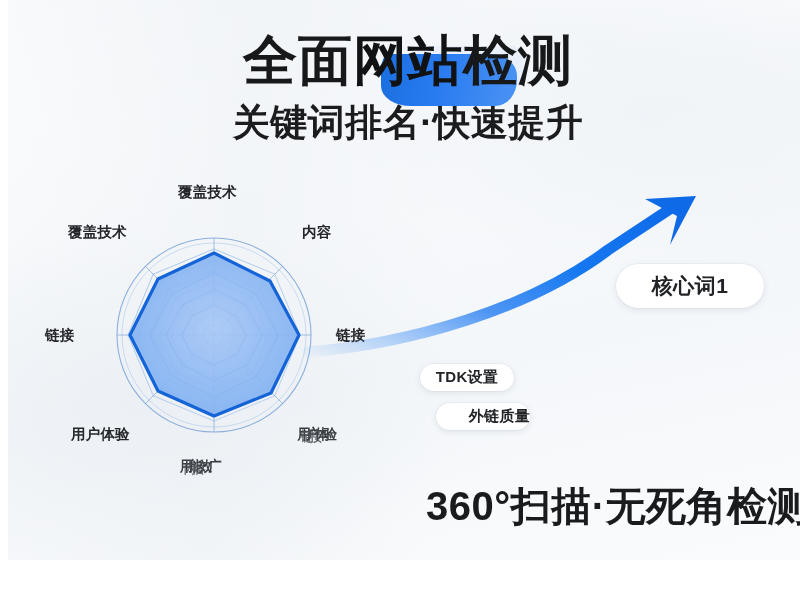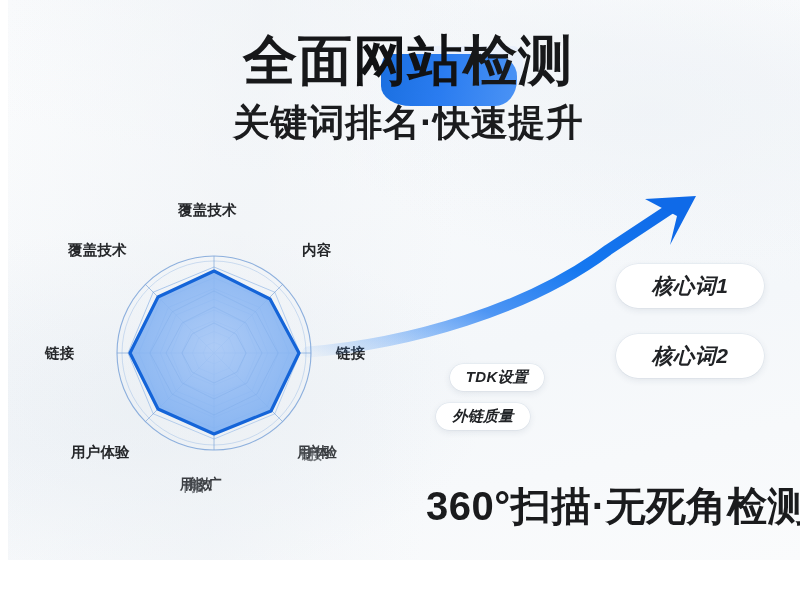--- a/index.html
+++ b/index.html
@@ -108,21 +108,21 @@
     color: #1a1b1d;
     letter-spacing: 0.5px;
     white-space: nowrap;
     z-index: 6;
   }
 
   
   .radar-stage {
     position: absolute;
     left: 40px;
-    top: 195px;
+    top: 177px;
     width: 340px;
     height: 330px;
     z-index: 3;
   }
   .radar-svg {
     position: absolute;
     left: 0;
     top: 0;
   }
   .radar-label {
@@ -157,21 +157,20 @@
   .pill {
     position: absolute;
     display: flex;
     align-items: center;
     justify-content: center;
     background: #ffffff;
     border-radius: 999px;
     box-shadow: 0 2px 7px rgba(40,60,90,0.10), 0 0 0 0.5px rgba(225,232,240,0.9);
     color: #212326;
     z-index: 5;
-    font-style: italic;
   }
   .pill-small {
     width: 94px;
     height: 27px;
     font-size: 15px;
     font-weight: 700;
     letter-spacing: 0.3px;
   }
   .pill-large {
     width: 148px;
@@ -262,29 +261,26 @@
         <stop offset="14%" stop-color="#2f86f5" stop-opacity="0.30"></stop>
         <stop offset="38%" stop-color="#1f7af2" stop-opacity="0.78"></stop>
         <stop offset="65%" stop-color="#1578f0" stop-opacity="1"></stop>
         <stop offset="100%" stop-color="#0f6ae8" stop-opacity="1"></stop>
       </linearGradient>
     </defs>
     <path d="M 300 352 C 400 344, 520 310, 600 250 L 668 205" fill="none" stroke="url(#arrowGrad)" stroke-width="11" stroke-linecap="round"></path>
     <path d="M 688 196 L 637 199 L 669 216 L 662 245 Z" fill="#0f6ae8"></path>
   </svg>
 
-  <div class="pill pill-small" style="left:442px; top:364px;">
+  <div class="pill pill-small" style="left:412px; top:364px;">
     <span>TDK设置</span>
   </div>
-  <div class="pill pill-small" style="left:428px; top:403px;">
+  <div class="pill pill-small" style="left:428px; top:403px;justify-content:flex-end;">
     <span>外链质量</span>
   </div>
 
   <div class="pill pill-large" style="left:608px; top:264px;">
     <span>核心词1</span>
   </div>
-  <div class="pill pill-large" style="left:608px; top:334px;">
-    <span>核心词2</span>
-  </div>
 
   <div class="bottom-line">360°扫描·无死角检测</div>
 
 </div>
 
 </body></html>

